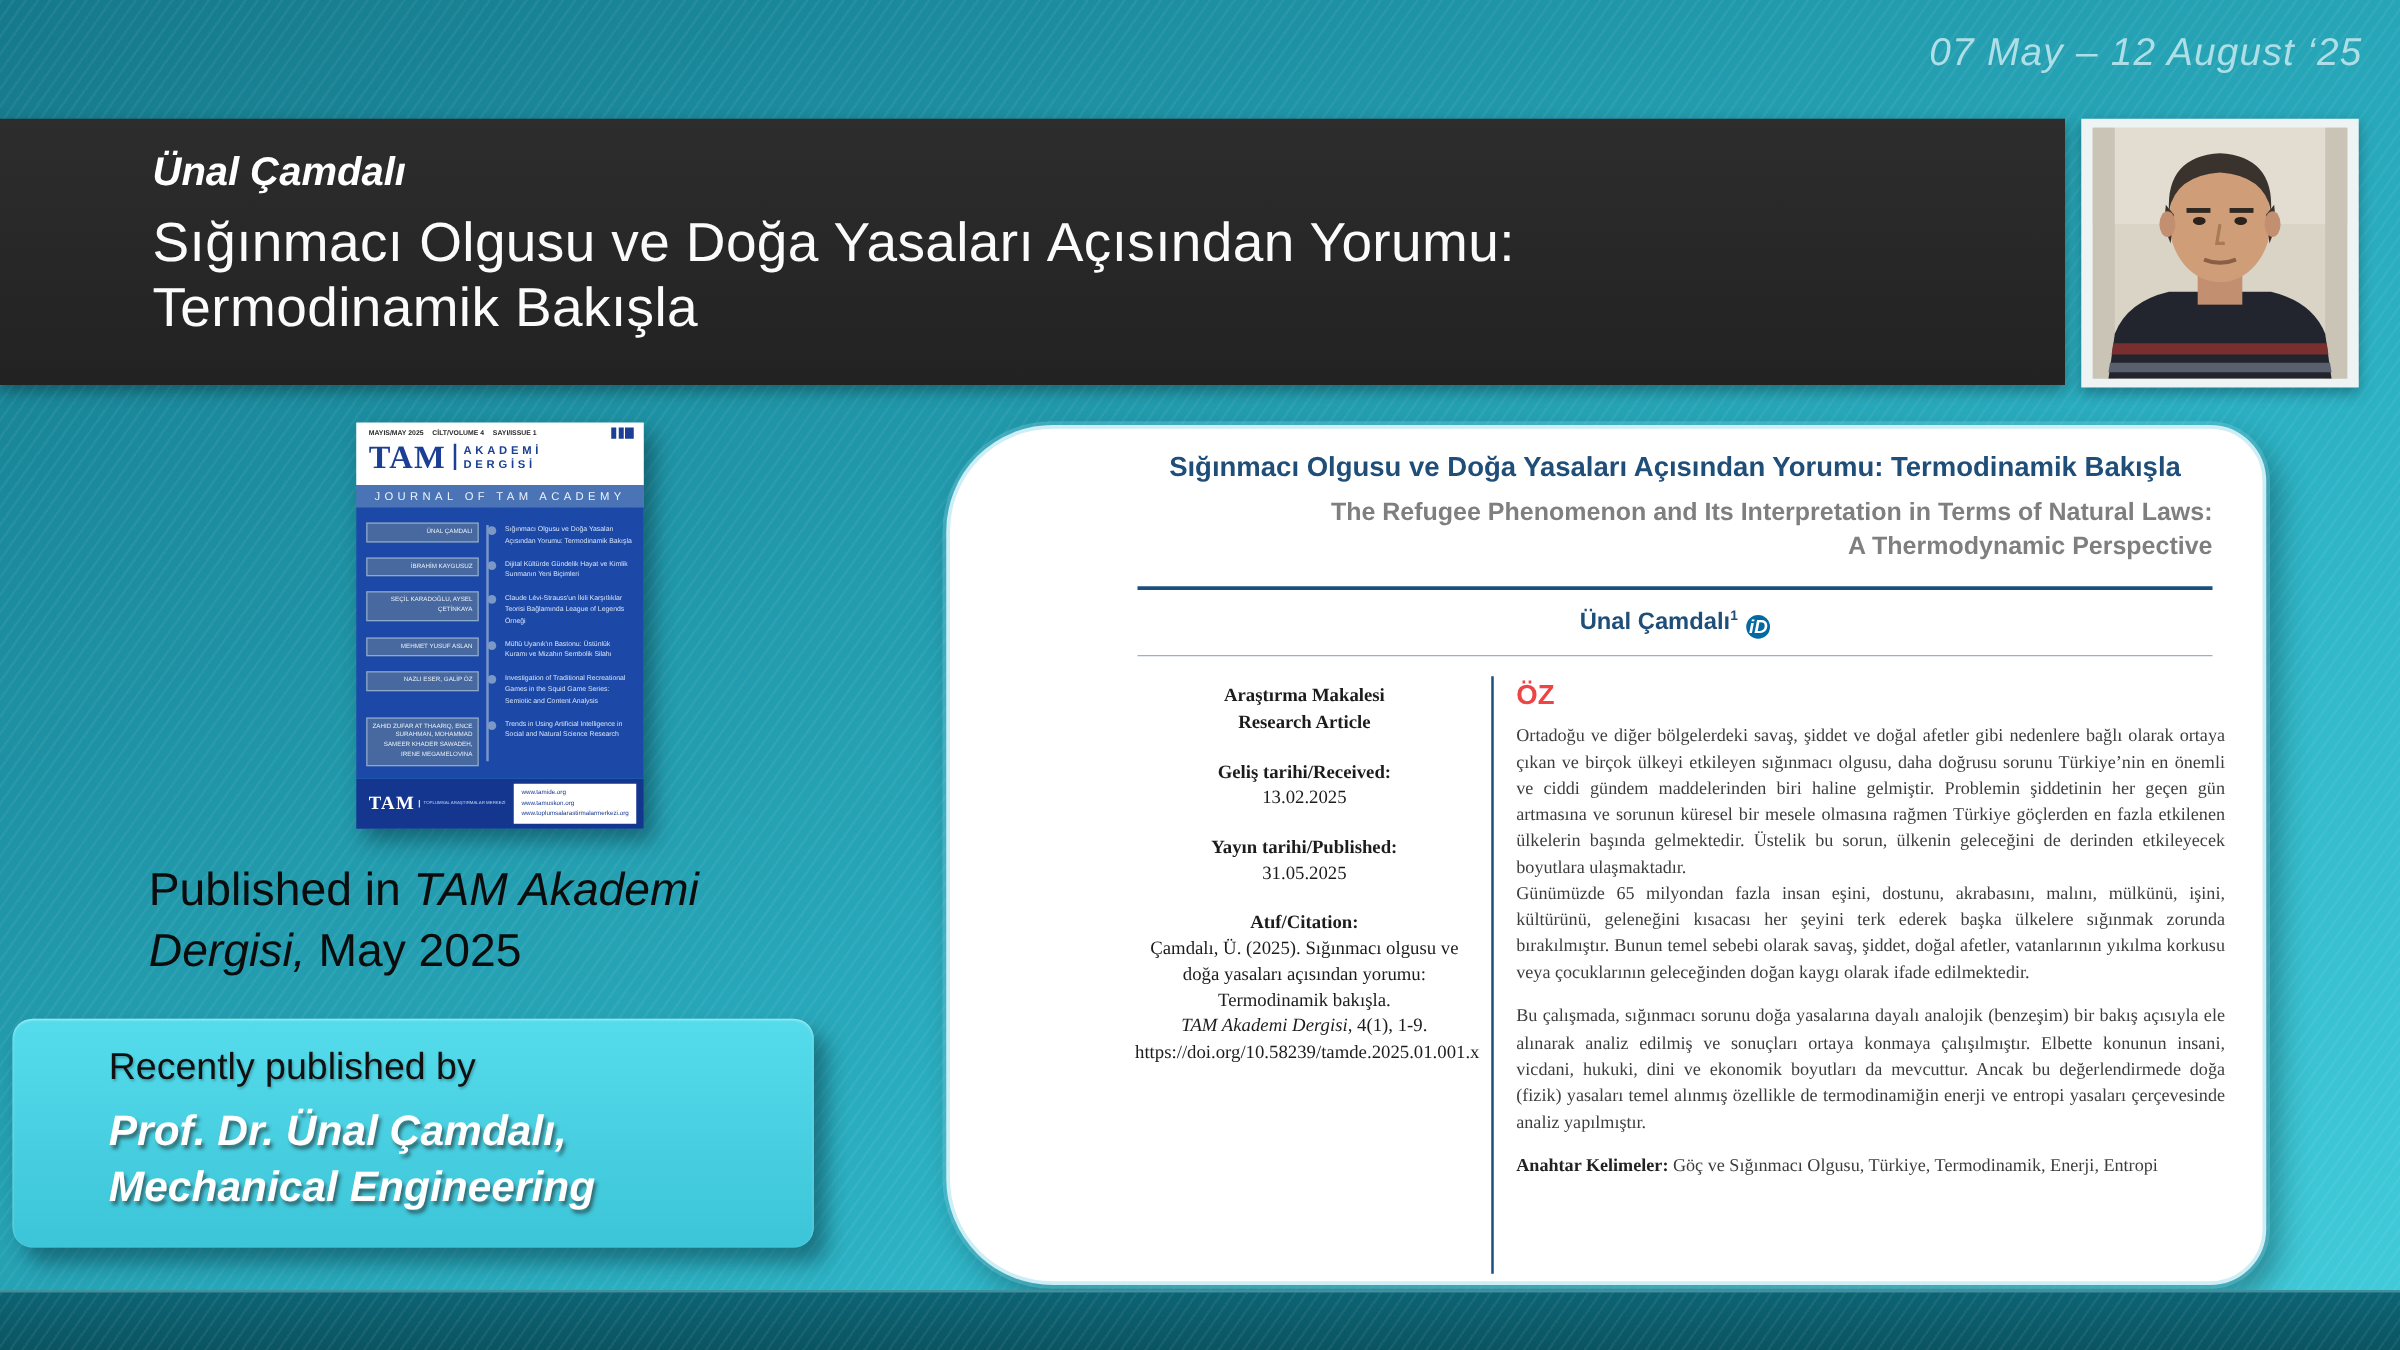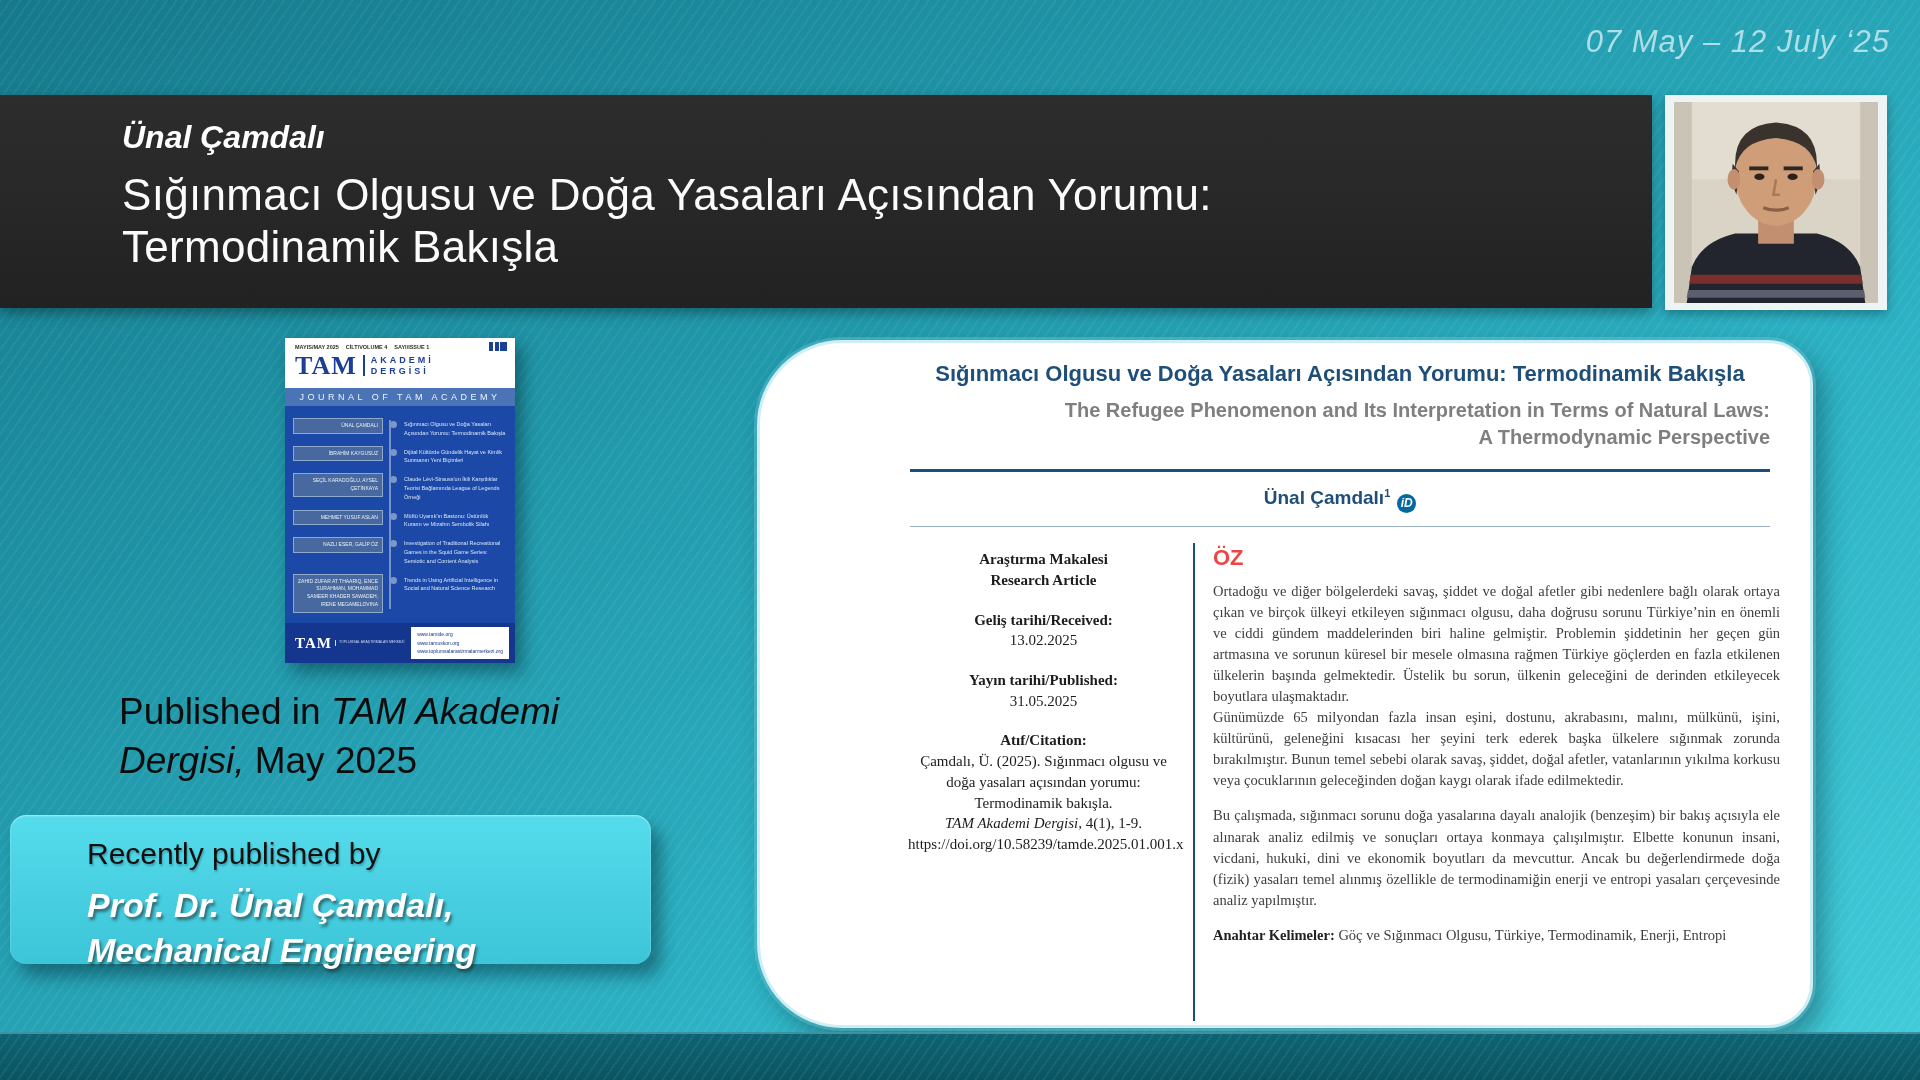--- a/index.html
+++ b/index.html
@@ -52,61 +52,61 @@
   .cov-title { flex:1; color:#d9e5f6; font-size:5.5px; line-height:1.6; padding-top:2px; }
   .cover-footer { background:#14368f; height:40px; display:flex; align-items:center; padding:0 6px 0 10px; }
   .cov-f-tam { font-family:"Liberation Serif", serif; font-weight:bold; font-size:15px; color:#fff; letter-spacing:1px; }
   .cov-f-sub { font-size:3.5px; color:#cdd9ef; border-left:1px solid #cdd9ef; margin-left:3px; padding-left:3px; line-height:1.5; text-transform:uppercase; }
   .cov-urls { margin-left:auto; background:#fff; color:#17368f; font-size:5px; line-height:1.75; padding:3px 6px; }
 
   .published { position:absolute; left:119px; top:688px; width:480px; font-size:37px;
     color:#0c0c0c; line-height:1.32; }
   .published .it { font-style:italic; }
 
-  .badge { position:absolute; left:10px; top:815px; width:641px; height:149px; border-radius:16px;
+  .badge { position:absolute; left:10px; top:815px; width:641px; height:183px; border-radius:16px;
     background:linear-gradient(180deg,#55dcec,#3cc4d8);
     box-shadow:10px 12px 16px rgba(0,30,40,.4), inset 0 1px 2px rgba(255,255,255,.5);
     padding:22px 0 0 77px; }
   .badge-line1 { font-size:30px; color:#101010; text-shadow:1px 2px 2px rgba(0,0,0,.25); }
   .badge-name { margin-top:12px; font-size:34px; font-weight:bold; font-style:italic; color:#ffffff;
     text-shadow:2px 3px 3px rgba(30,30,30,.55); line-height:1.32; }
 
   
   .panel { position:absolute; left:757px; top:340px; width:1056px; height:688px; background:#ffffff;
     border-radius:85px 45px 45px 85px; border:3px solid #cdeef4;
     box-shadow:0 0 0 3px rgba(120,210,225,.35), 10px 12px 24px rgba(0,25,35,.35);
     padding:16px 0 0 0; }
   .p-title { margin:2px 40px 0 150px; text-align:center; font-size:22px; font-weight:bold; color:#1f4e79; }
   .p-sub { margin:10px 40px 0 150px; text-align:right; font-size:20px; font-weight:bold; color:#7f7f7f; line-height:1.35; }
   .p-hr1 { margin:18px 40px 0 150px; border-top:3px solid #1b4f7e; }
   .p-author { margin:15px 40px 0 150px; text-align:center; font-size:19px; font-weight:bold; color:#1f4e79; }
   .p-author sup { font-size:11px; }
   .orcid { display:inline-block; width:19px; height:19px; border-radius:50%; background:#0369a1;
-    color:#fff; font-size:12px; font-weight:bold; line-height:19px; text-align:center;
+    color:#fff; font-size:15px; font-weight:bold; line-height:19px; text-align:center;
     margin-left:7px; vertical-align:-3px; font-style:italic; }
   .p-hr2 { margin:13px 40px 0 150px; border-top:1.5px solid #9ab0c6; }
   .p-cols { display:flex; margin:0 30px 0 148px; }
   .p-left { width:285px; padding:22px 14px 0 0; text-align:center;
     font-family:"Liberation Serif", serif; font-size:15px; color:#1c1c1c; }
   .p-left .blk { margin-bottom:19px; line-height:1.38; }
   .p-left b { font-weight:bold; }
   .p-left .it { font-style:italic; }
   .p-divider { width:2px; background:#1b4f7e; margin-top:16px; height:478px; flex:none; }
   .p-right { flex:1; padding:18px 0 0 18px; }
   .oz-head { font-size:22px; font-weight:bold; color:#ef4444; margin-bottom:10px; }
   .p-right p { font-size:14.5px; color:#3d3d3d; line-height:1.45; text-align:justify;font-family:Liberation Serif, serif; }
   .gap-top { margin-top:14px; }
   .kw b { color:#222; }
 </style>
 </head>
 <body>
 
 <div class="stage">
 
-  <div class="date-range">07 May  – 12 July ‘25</div>
+  <div class="date-range">07 May  – 12 August ‘25</div>
 
   <div class="banner">
     <div class="banner-author">Ünal Çamdalı</div>
     <div class="banner-title">Sığınmacı Olgusu ve Doğa Yasaları Açısından Yorumu: Termodinamik Bakışla</div>
   </div>
 
   <div class="photo-frame">
     <svg viewBox="0 0 160 156" preserveAspectRatio="none">
       <rect x="0" y="0" width="160" height="156" fill="#d9d4c6"></rect>
       <rect x="0" y="0" width="160" height="60" fill="#e2ddd0"></rect>

